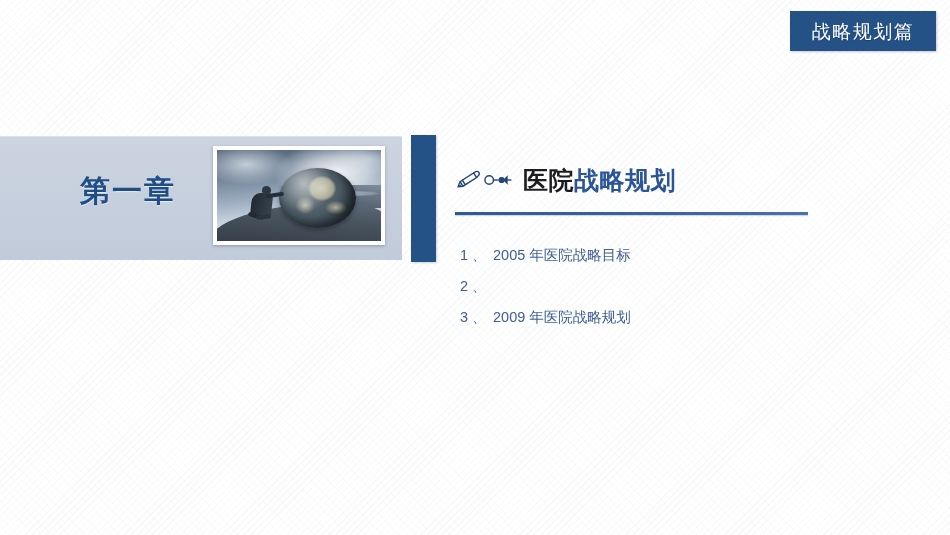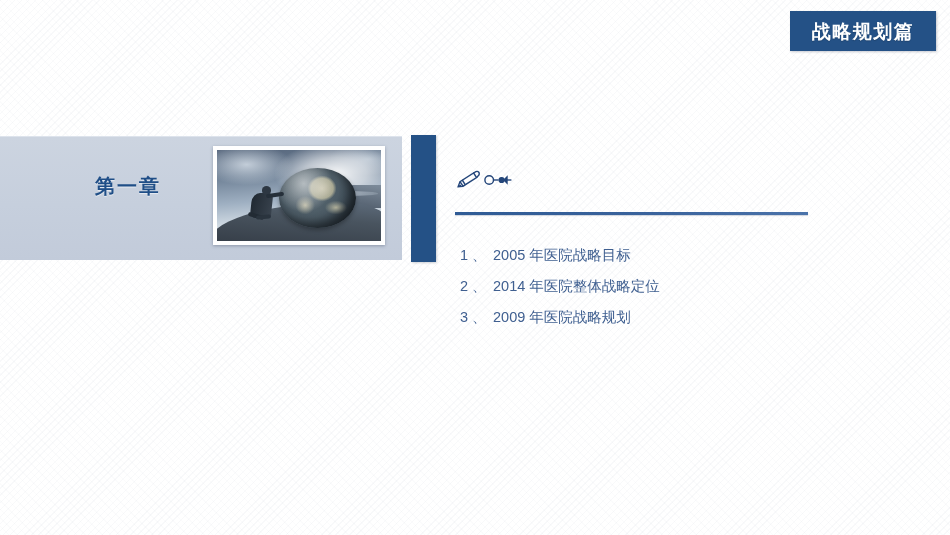--- a/index.html
+++ b/index.html
@@ -51,21 +51,21 @@
     height: 40px;
     background: #245186;
     display: flex;
     align-items: center;
     justify-content: center;
     box-shadow: 1px 1px 2px rgba(60,70,90,0.28);
   }
   .corner-badge-label {
     color: #ffffff;
     font-size: 19px;
-    font-weight: bold;
+    font-weight: normal;
     letter-spacing: 1.5px;
     line-height: 1;
     text-shadow: 0 1px 1px rgba(0,0,0,0.18);
     white-space: nowrap;
   }
 
   
   .chapter-panel {
     position: absolute;
     left: 0px;
@@ -75,21 +75,21 @@
     background: linear-gradient(180deg, #ccd4e0 0%, #c6cfdd 55%, #c2cbda 100%);
     border-top: 1px solid #dde3ec;
   }
 
   .chapter-title {
     position: absolute;
     left: 48px;
     top: 176px;
     width: 160px;
     text-align: center;
-    font-size: 20px;
+    font-size: 30px;
     font-weight: bold;
     color: #1f4e87;
     letter-spacing: 2px;
     line-height: 1;
     text-shadow: 0 1px 1px rgba(255,255,255,0.6);
     white-space: nowrap;
   }
 
   
   .photo-frame {
@@ -346,32 +346,34 @@
               <circle cx="6.2" cy="9" r="4.3"></circle>
               <path d="M10.5 9 L15.6 9"></path>
               <circle cx="18.6" cy="9" r="2.4" fill="#24467a"></circle>
               <path d="M21.0 9 L24.0 6.0 L24.0 12.0 Z" fill="#24467a"></path>
               <path d="M24.0 9 L28.4 9"></path>
             </g>
           </svg>
         </span>
       </span>
 
+      <span class="heading-text">
+        <span class="heading-dark">医院</span><span class="heading-accent">战略规划</span>
+      </span>
     </div>
 
     <div class="heading-rule"></div>
 
     <ul class="agenda">
       <li class="agenda-item">
         <span class="agenda-num">1 、</span>
         <span class="agenda-label">2005 年医院战略目标</span>
       </li>
       <li class="agenda-item">
         <span class="agenda-num">2 、</span>
-        <span class="agenda-label">2014 年医院整体战略定位</span>
       </li>
       <li class="agenda-item">
         <span class="agenda-num">3 、</span>
         <span class="agenda-label">2009 年医院战略规划</span>
       </li>
     </ul>
 
   </div>
 </div>
 

